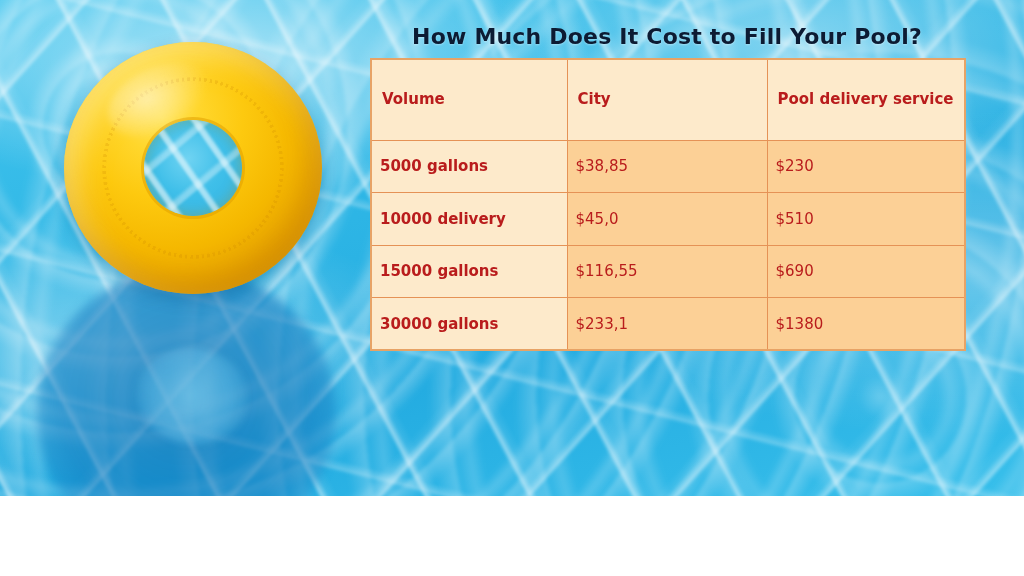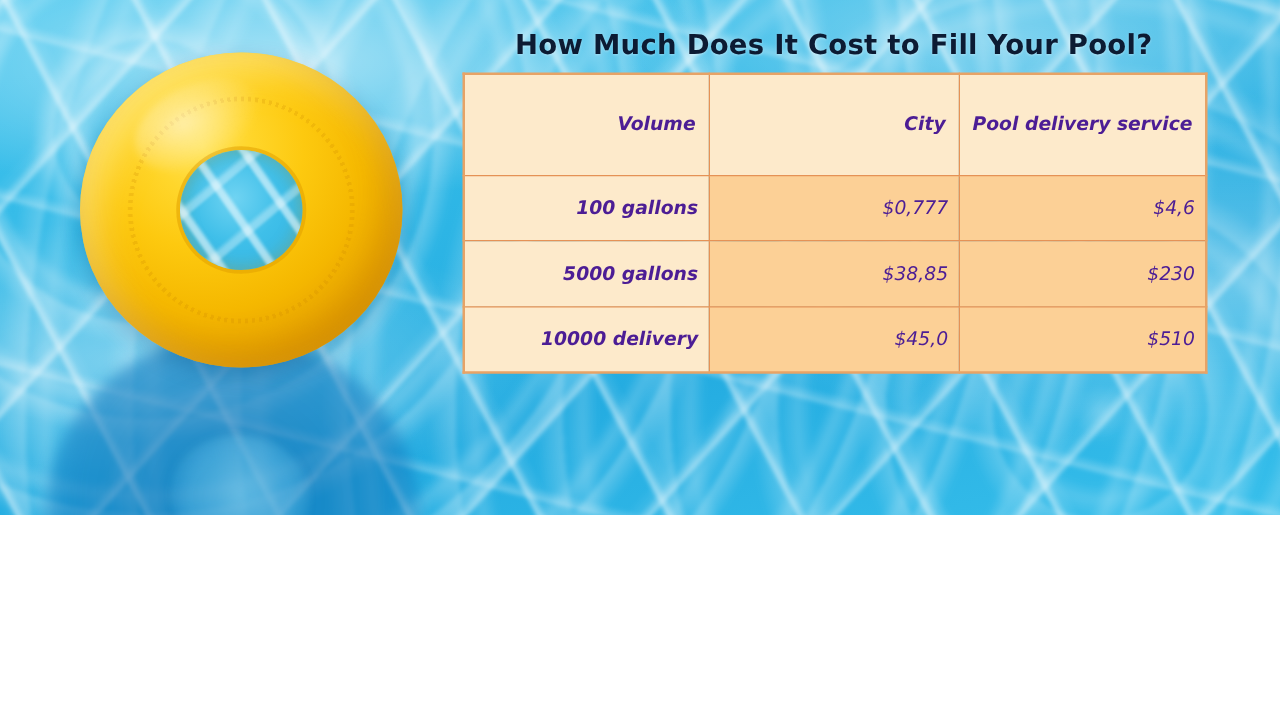--- a/index.html
+++ b/index.html
@@ -7,21 +7,21 @@
   html, body {
     width: 1024px;
     height: 576px;
     overflow: hidden;
     font-family: "Liberation Sans", sans-serif;
   }
 
   #stage {
     position: relative;
     width: 1024px;
-    height: 412px;
+    height: 496px;
     background: #2fb7e6;
     overflow: hidden;
   }
 
   
   .water-base {
     position: absolute;
     inset: 0;
     background:
       radial-gradient(ellipse 60% 45% at 22% 12%, rgba(255,255,255,0.55) 0%, rgba(255,255,255,0) 60%),
@@ -197,24 +197,23 @@
     left: 370px;
     top: 58px;
     width: 594px;
     border-collapse: collapse;
     table-layout: fixed;
     font-family: "DejaVu Sans", sans-serif;
     border: 2px solid #e7a366;
   }
   .cost-table th, .cost-table td {
     border: 1px solid #e59256;
-    text-align: right;
+    text-align: left;
     vertical-align: middle;
-    color: #4c1d95;
-    font-style: italic;
+    color: #b91c1c;
   }
   .cost-table col.c1 { width: 196px; }
   .cost-table col.c2 { width: 200px; }
   .cost-table col.c3 { width: 198px; }
 
   .cost-table thead th {
     height: 81px;
     background: #fdeacb;
     font-size: 15px;
     font-weight: bold;
@@ -264,30 +263,35 @@
     </colgroup>
     <thead>
       <tr>
         <th>Volume</th>
         <th>City</th>
         <th>Pool delivery service</th>
       </tr>
     </thead>
     <tbody>
       <tr>
-        <td class="vol">100 gallons</td>
-        <td class="val">$0,777</td>
-        <td class="val">$4,6</td>
-      </tr>
-      <tr>
         <td class="vol">5000 gallons</td>
         <td class="val">$38,85</td>
         <td class="val">$230</td>
       </tr>
       <tr>
         <td class="vol">10000 delivery</td>
         <td class="val">$45,0</td>
         <td class="val">$510</td>
       </tr>
+      <tr>
+        <td class="vol">15000 gallons</td>
+        <td class="val">$116,55</td>
+        <td class="val">$690</td>
+      </tr>
+      <tr>
+        <td class="vol">30000 gallons</td>
+        <td class="val">$233,1</td>
+        <td class="val">$1380</td>
+      </tr>
     </tbody>
   </table>
 
 </div>
 
 </body></html>

